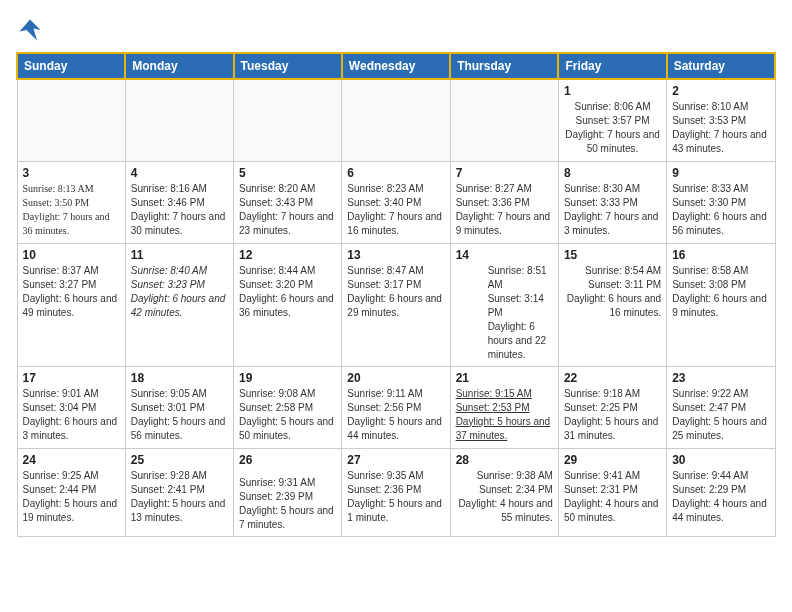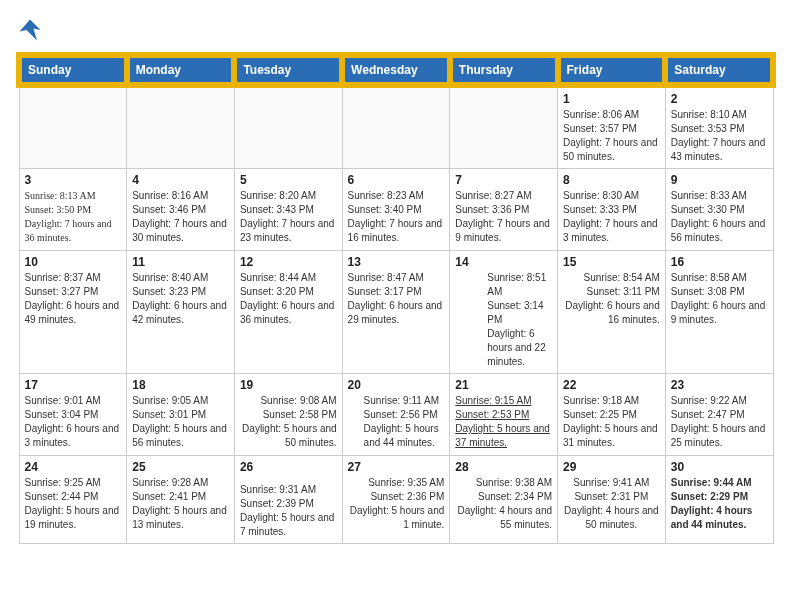--- a/index.html
+++ b/index.html
@@ -57,21 +57,21 @@
       border-collapse: collapse;
       table-layout: fixed;
     }
     .calendar th {
       background: #2a6db5;
       color: #fff;
       font-size: 12px;
       font-weight: bold;
       text-align: left;
       padding: 5px 6px;
-      border: 6px solid #eab308;
+      border: 2px solid #eab308;
     }
     .calendar td {
       vertical-align: top;
       border: 1px solid #ccc;
       padding: 4px 5px;
       font-size: 10px;
       color: #333;
       height: 82px;
       background: #fff;
     }
@@ -128,21 +128,21 @@
     </thead>
     <tbody id="calendar-body">
     <tr>
           <td class="empty"></td>
           <td class="empty"></td>
           <td class="empty"></td>
           <td class="empty"></td>
           <td class="empty"></td>
           <td>
             <span class="day-num">1</span>
-            <div class="day-info" style="white-space: pre-line;">Sunrise: 8:06 AM
+            <div class="day-info" style="white-space: pre-line; text-align: center;">Sunrise: 8:06 AM
 Sunset: 3:57 PM
 Daylight: 7 hours and 50 minutes.</div>
           </td>
           <td>
             <span class="day-num">2</span>
             <div class="day-info" style="white-space: pre-line;">Sunrise: 8:10 AM
 Sunset: 3:53 PM
 Daylight: 7 hours and 43 minutes.</div>
           </td>
         </tr>
@@ -192,21 +192,21 @@
         </tr>
         <tr>
           <td>
             <span class="day-num">10</span>
             <div class="day-info" style="white-space: pre-line;">Sunrise: 8:37 AM
 Sunset: 3:27 PM
 Daylight: 6 hours and 49 minutes.</div>
           </td>
           <td>
             <span class="day-num">11</span>
-            <div class="day-info" style="white-space: pre-line;">Sunrise: 8:40 AM
+            <div class="day-info" style="white-space: pre-line; font-style: italic;">Sunrise: 8:40 AM
 Sunset: 3:23 PM
 Daylight: 6 hours and 42 minutes.</div>
           </td>
           <td>
             <span class="day-num">12</span>
             <div class="day-info" style="white-space: pre-line;">Sunrise: 8:44 AM
 Sunset: 3:20 PM
 Daylight: 6 hours and 36 minutes.</div>
           </td>
           <td>
@@ -242,27 +242,27 @@
 Daylight: 6 hours and 3 minutes.</div>
           </td>
           <td>
             <span class="day-num">18</span>
             <div class="day-info" style="white-space: pre-line;">Sunrise: 9:05 AM
 Sunset: 3:01 PM
 Daylight: 5 hours and 56 minutes.</div>
           </td>
           <td>
             <span class="day-num">19</span>
-            <div class="day-info" style="white-space: pre-line; text-align: right;">Sunrise: 9:08 AM
+            <div class="day-info" style="white-space: pre-line;">Sunrise: 9:08 AM
 Sunset: 2:58 PM
 Daylight: 5 hours and 50 minutes.</div>
           </td>
           <td>
             <span class="day-num">20</span>
-            <div class="day-info" style="white-space: pre-line; margin-left: 16px;">Sunrise: 9:11 AM
+            <div class="day-info" style="white-space: pre-line;">Sunrise: 9:11 AM
 Sunset: 2:56 PM
 Daylight: 5 hours and 44 minutes.</div>
           </td>
           <td>
             <span class="day-num">21</span>
             <div class="day-info" style="white-space: pre-line; text-decoration: underline;">Sunrise: 9:15 AM
 Sunset: 2:53 PM
 Daylight: 5 hours and 37 minutes.</div>
           </td>
           <td>
@@ -292,38 +292,38 @@
 Daylight: 5 hours and 13 minutes.</div>
           </td>
           <td>
             <span class="day-num">26</span>
             <div class="day-info" style="white-space: pre-line; margin-top: 9px;">Sunrise: 9:31 AM
 Sunset: 2:39 PM
 Daylight: 5 hours and 7 minutes.</div>
           </td>
           <td>
             <span class="day-num">27</span>
-            <div class="day-info" style="white-space: pre-line; text-align: right;">Sunrise: 9:35 AM
+            <div class="day-info" style="white-space: pre-line;">Sunrise: 9:35 AM
 Sunset: 2:36 PM
 Daylight: 5 hours and 1 minute.</div>
           </td>
           <td>
             <span class="day-num">28</span>
             <div class="day-info" style="white-space: pre-line; text-align: right;">Sunrise: 9:38 AM
 Sunset: 2:34 PM
 Daylight: 4 hours and 55 minutes.</div>
           </td>
           <td>
             <span class="day-num">29</span>
-            <div class="day-info" style="white-space: pre-line; text-align: center;">Sunrise: 9:41 AM
+            <div class="day-info" style="white-space: pre-line;">Sunrise: 9:41 AM
 Sunset: 2:31 PM
 Daylight: 4 hours and 50 minutes.</div>
           </td>
           <td>
             <span class="day-num">30</span>
-            <div class="day-info" style="white-space: pre-line; font-weight: bold;">Sunrise: 9:44 AM
+            <div class="day-info" style="white-space: pre-line;">Sunrise: 9:44 AM
 Sunset: 2:29 PM
 Daylight: 4 hours and 44 minutes.</div>
           </td>
         </tr>
       </tbody>
   </table>
 </div>
 
 </body></html>

